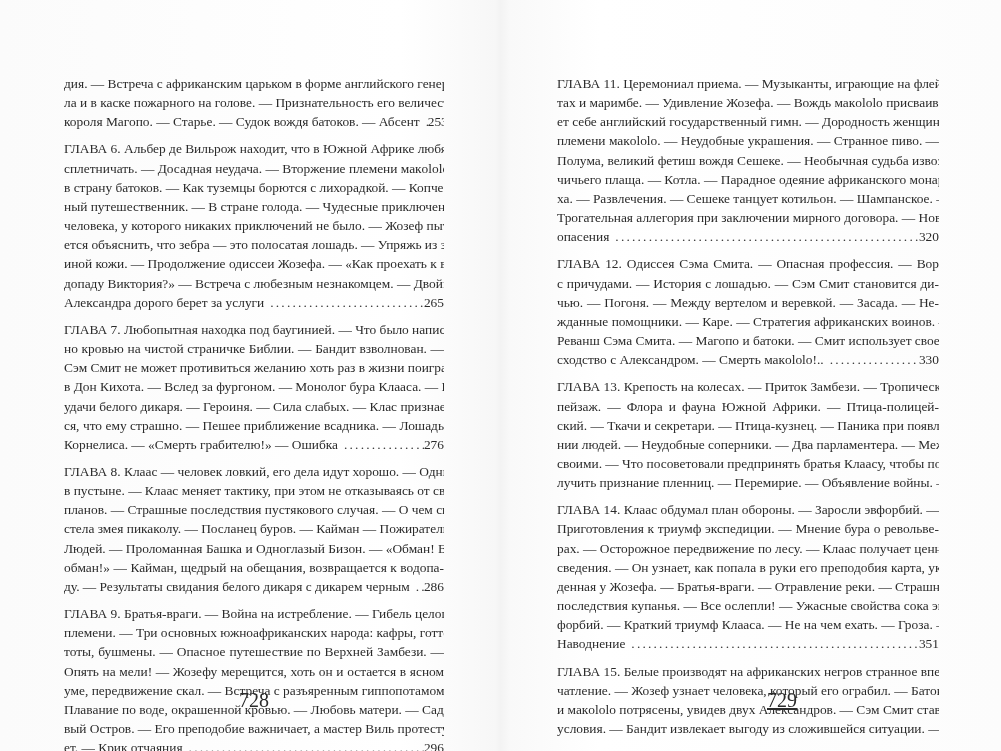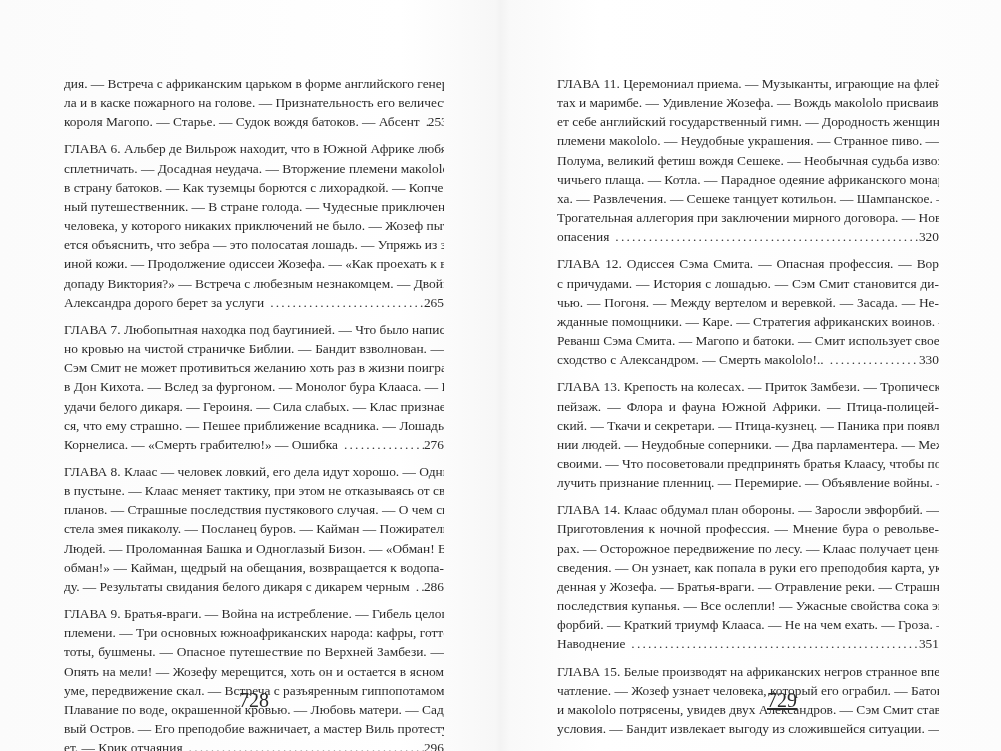--- a/index.html
+++ b/index.html
@@ -178,21 +178,21 @@
       <div class="entry">
         <span class="line">ГЛАВА 13. Крепость на колесах. — Приток Замбези. — Тропический</span>
         <span class="line">пейзаж. — Флора и фауна Южной Африки. — Птица-полицей-</span>
         <span class="line">ский. — Ткачи и секретари. — Птица-кузнец. — Паника при появле-</span>
         <span class="line">нии людей. — Неудобные соперники. — Два парламентера. — Между</span>
         <span class="line">своими. — Что посоветовали предпринять братья Клаасу, чтобы по-</span>
         <span class="line">лучить признание пленниц. — Перемирие. — Объявление войны. —</span>
       </div>
       <div class="entry">
         <span class="line">ГЛАВА 14. Клаас обдумал план обороны. — Заросли эвфорбий. —</span>
-        <span class="line">Приготовления к ночной профессия. — Мнение бура о револьве-</span>
+        <span class="line">Приготовления к триумф экспедиции. — Мнение бура о револьве-</span>
         <span class="line">рах. — Осторожное передвижение по лесу. — Клаас получает ценные</span>
         <span class="line">сведения. — Он узнает, как попала в руки его преподобия карта, укра-</span>
         <span class="line">денная у Жозефа. — Братья-враги. — Отравление реки. — Страшные</span>
         <span class="line">последствия купанья. — Все ослепли! — Ужасные свойства сока эв-</span>
         <span class="line">форбий. — Краткий триумф Клааса. — Не на чем ехать. — Гроза. —</span>
         <span class="line last">
           <span class="lt">Наводнение</span>
           <span class="dots"></span>
           <span class="pg">351</span>
         </span>

